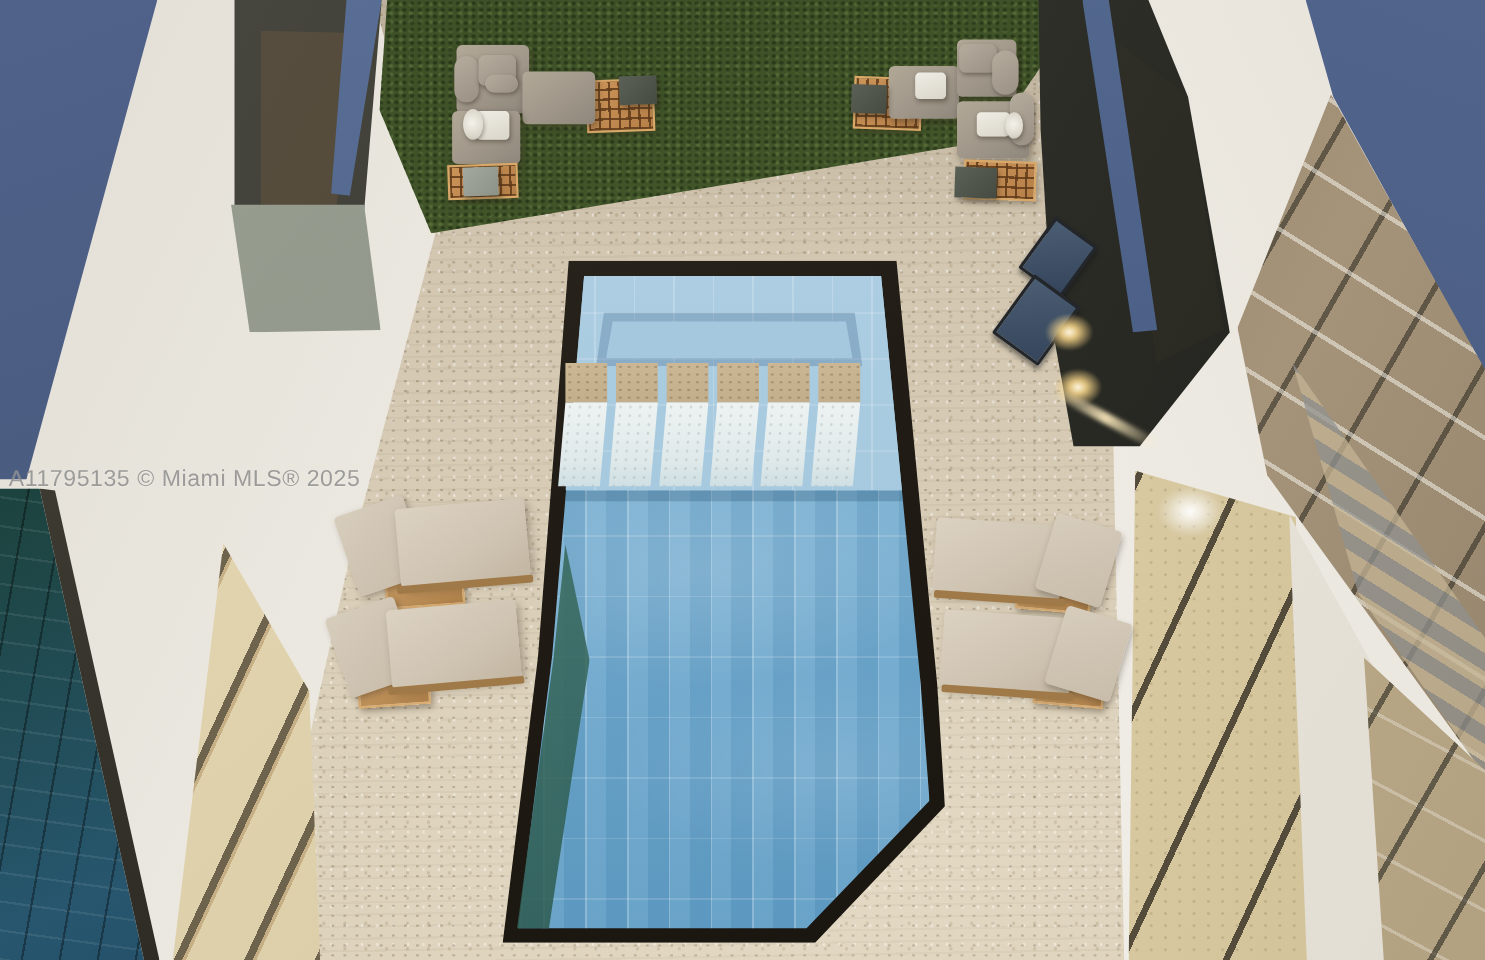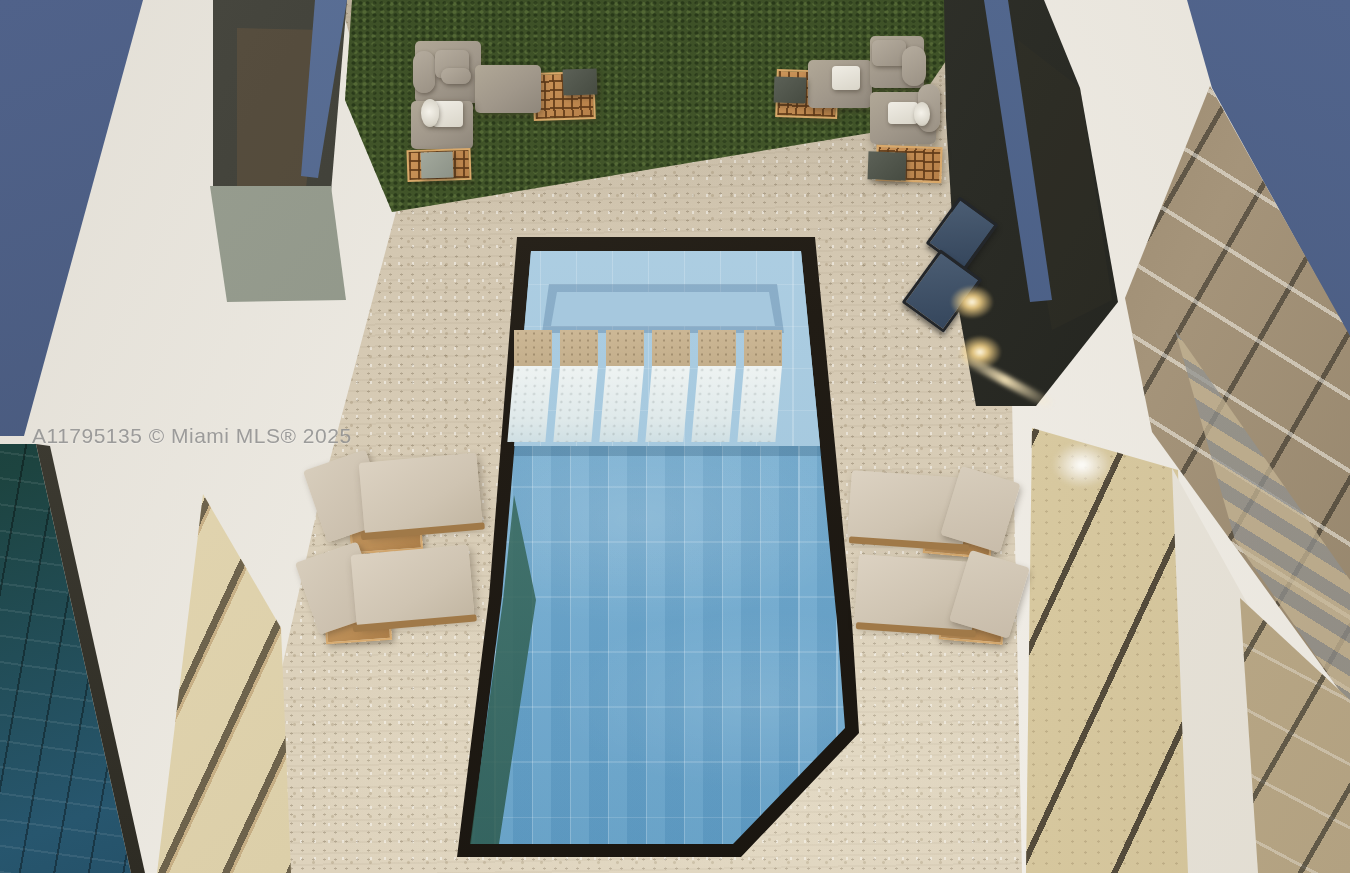--- a/index.html
+++ b/index.html
@@ -190,21 +190,21 @@
   .lounge .frame{background:#a07948;border-radius:2px;}
   .side-table{background:linear-gradient(140deg,#c79a62,#ad7f49);border:2px solid #d8ab70;
     z-index:5;box-shadow:2px 3px 6px rgba(60,48,30,.4);}
 
   
   .bar-chair{z-index:7;border:3px solid #23262a;border-radius:2px;
     background:linear-gradient(140deg,#4b5d73,#35465c);box-shadow:2px 3px 5px rgba(20,20,20,.5);}
 
   
   .watermark{left:8px;top:424px;z-index:20;font-size:21px;letter-spacing:.5px;
-    color:#8f8f8f;opacity:.85;text-shadow:0 1px 1px rgba(255,255,255,.35);white-space:nowrap;margin-left:24px;}
+    color:#8f8f8f;opacity:.85;text-shadow:0 1px 1px rgba(255,255,255,.35);white-space:nowrap;}
 </style>
 </head>
 <body>
 
 <div class="scene">
 
   <div class="deck"></div>
   <div class="deck-sheen"></div>
 
   <div class="grass"></div>

